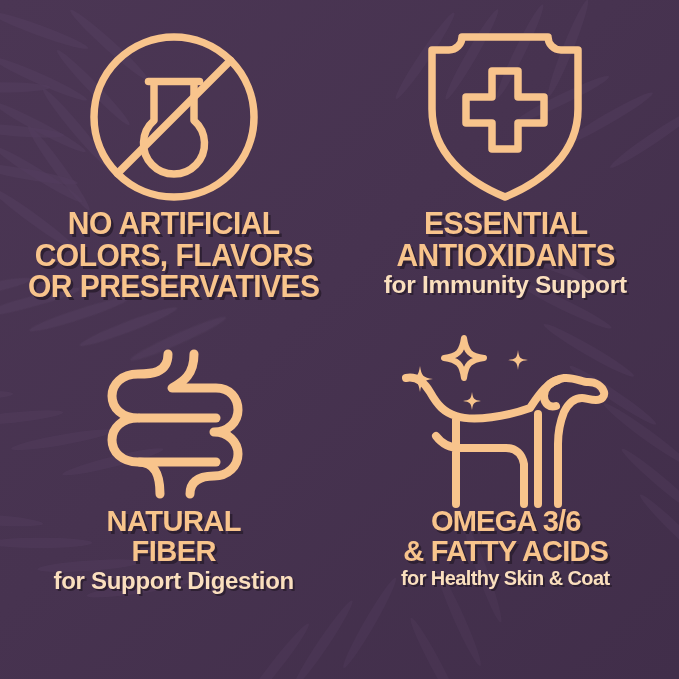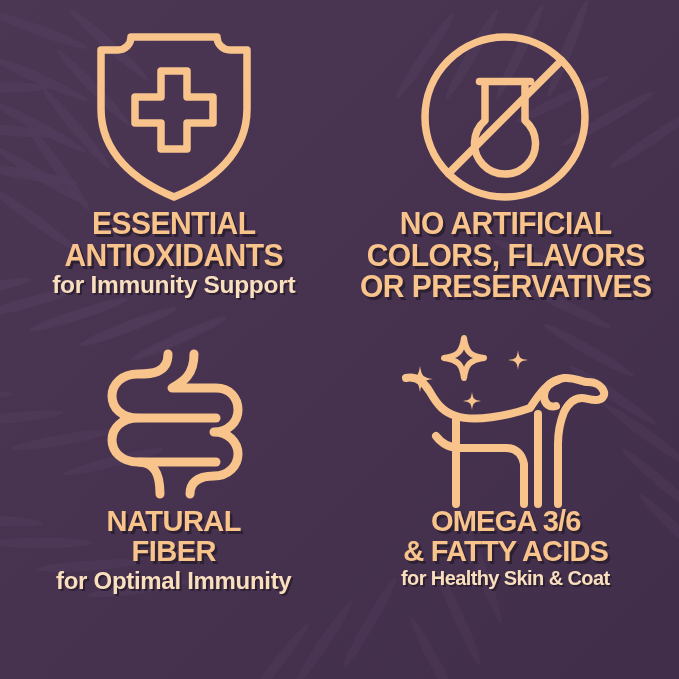--- a/index.html
+++ b/index.html
@@ -264,20 +264,41 @@
           <use href="#frondLeaf"></use>
         </g>
       <g transform="translate(110,82) rotate(-6)">
           <use href="#frondLeaf"></use>
         </g>
     </g>
   </svg>
 
   <div id="grid">
 
+    <div class="cell cell-1 cell-na">
+      <div class="icon-wrap">
+        <svg width="176" height="176" viewBox="0 0 176 176">
+          <g fill="none" stroke="#f8c48c" stroke-width="7.5" stroke-linecap="round" stroke-linejoin="round">
+            <circle cx="88" cy="88" r="80"></circle>
+            <line x1="31.5" y1="144.5" x2="144.5" y2="31.5"></line>
+
+            <path d="M68,53.5 L68,91.5 A30.5,30.5 0 1 0 108,91.5 L108,53.5"></path>
+            <line x1="62.5" y1="52.5" x2="113.5" y2="52.5"></line>
+          </g>
+        </svg>
+      </div>
+      <div class="text-wrap">
+        <div class="headline">
+          <span class="ln">NO ARTIFICIAL</span>
+          <span class="ln">COLORS, FLAVORS</span>
+          <span class="ln">OR PRESERVATIVES</span>
+        </div>
+      </div>
+    </div>
+
     <div class="cell cell-1 cell-ea">
       <div class="icon-wrap">
         <svg width="166" height="172" viewBox="0 0 166 172">
           <g fill="none" stroke="#f8c48c" stroke-width="7.5" stroke-linecap="round" stroke-linejoin="round">
 
             <path d="M10,19
                      L27,19
                      A13,13 0 0 0 40,6
                      L126,6
                      A13,13 0 0 0 139,19
@@ -293,41 +314,20 @@
       </div>
       <div class="text-wrap">
         <div class="headline">
           <span class="ln">ESSENTIAL</span>
           <span class="ln">ANTIOXIDANTS</span>
         </div>
         <div class="subline">for Immunity Support</div>
       </div>
     </div>
 
-    <div class="cell cell-1 cell-na">
-      <div class="icon-wrap">
-        <svg width="176" height="176" viewBox="0 0 176 176">
-          <g fill="none" stroke="#f8c48c" stroke-width="7.5" stroke-linecap="round" stroke-linejoin="round">
-            <circle cx="88" cy="88" r="80"></circle>
-            <line x1="31.5" y1="144.5" x2="144.5" y2="31.5"></line>
-
-            <path d="M68,53.5 L68,91.5 A30.5,30.5 0 1 0 108,91.5 L108,53.5"></path>
-            <line x1="62.5" y1="52.5" x2="113.5" y2="52.5"></line>
-          </g>
-        </svg>
-      </div>
-      <div class="text-wrap">
-        <div class="headline">
-          <span class="ln">NO ARTIFICIAL</span>
-          <span class="ln">COLORS, FLAVORS</span>
-          <span class="ln">OR PRESERVATIVES</span>
-        </div>
-      </div>
-    </div>
-
     <div class="cell cell-2 cell-nf">
       <div class="icon-wrap">
         <svg width="152" height="152" viewBox="0 0 152 152">
           <g fill="none" stroke="#f8c48c" stroke-width="9" stroke-linecap="round" stroke-linejoin="round">
 
             <path d="M70,6
                      C70,26 52,26 40,26
                      C24,26 14,36 14,48
                      C14,60 24,70 40,70
                      C24,70 14,80 14,92
@@ -346,21 +346,21 @@
             <line x1="42" y1="70" x2="118" y2="70"></line>
             <line x1="42" y1="114" x2="118" y2="114"></line>
           </g>
         </svg>
       </div>
       <div class="text-wrap">
         <div class="headline">
           <span class="ln">NATURAL</span>
           <span class="ln">FIBER</span>
         </div>
-        <div class="subline">for Optimal Immunity</div>
+        <div class="subline">for Support Digestion</div>
       </div>
     </div>
 
     <div class="cell cell-2 cell-om">
       <div class="icon-wrap">
         <svg width="214" height="176" viewBox="0 0 214 176">
           <g fill="none" stroke="#f8c48c" stroke-width="8" stroke-linecap="round" stroke-linejoin="round">
 
             <path d="M8,42
                      C18,40 26,46 32,56

